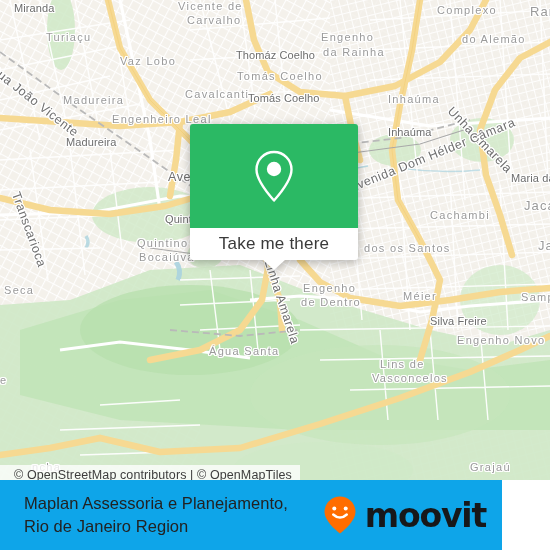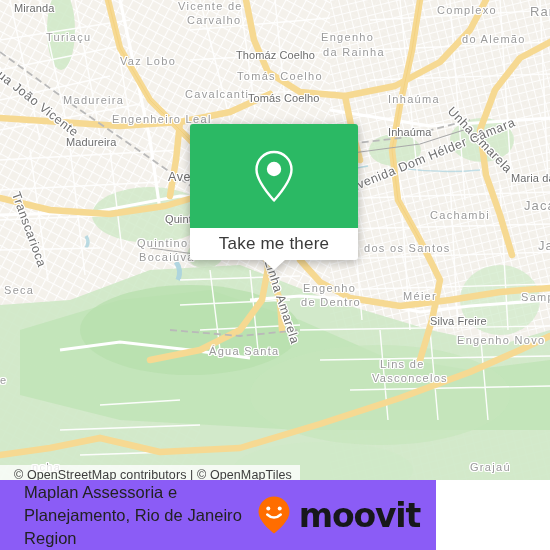--- a/index.html
+++ b/index.html
@@ -70,22 +70,22 @@
   #popup-tail {
     position:absolute; left:50%; bottom:-10px; transform:translateX(-50%);
     width:0;height:0;
     border-left:12px solid transparent;
     border-right:12px solid transparent;
     border-top:11px solid #fff;
   }
 
   
   #bottom-bar {
-    position:absolute; left:0; top:480px; width:436px; height:70px;
-    background:#8b5cf6;
+    position:absolute; left:0; top:480px; width:502px; height:70px;
+    background:#0ea5e9;
     display:flex; align-items:center;
     padding:0 16px 0 24px;
     gap:10px;
   }
   #bottom-title {
     flex:1;
     font-size:16.5px; color:#222;
     line-height:23px;
     letter-spacing:.05px;
     max-width:395px;

